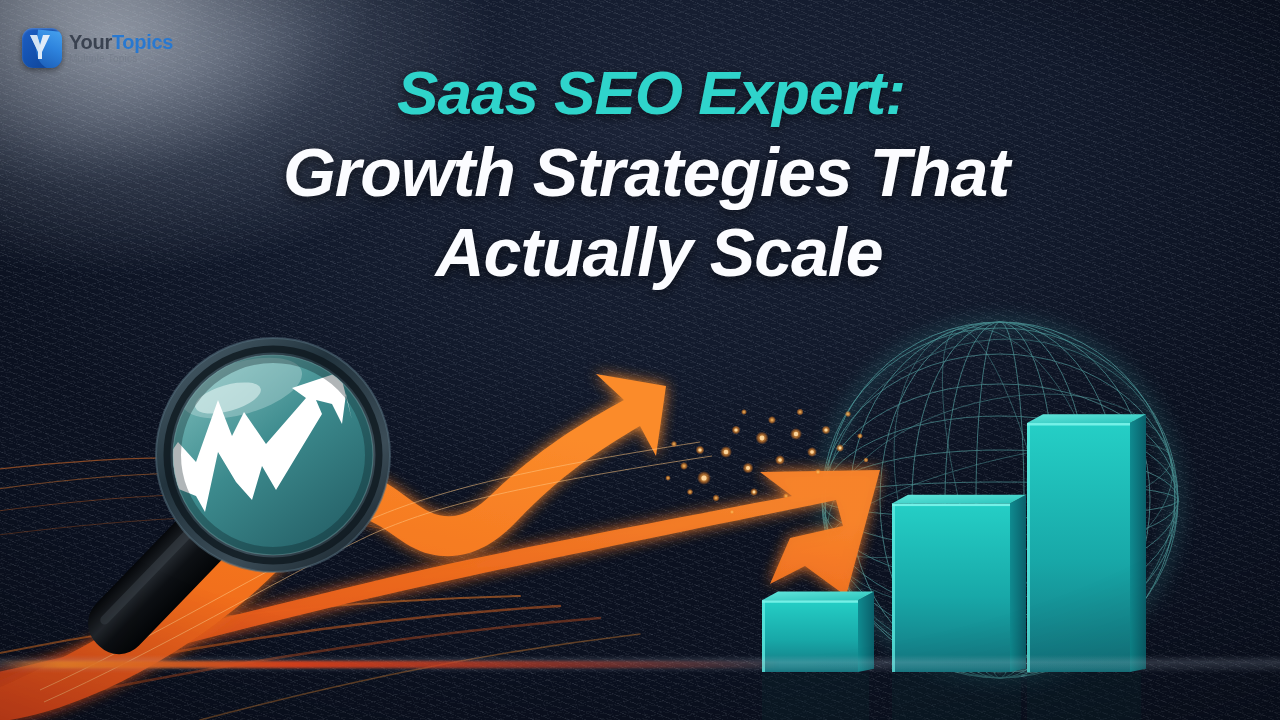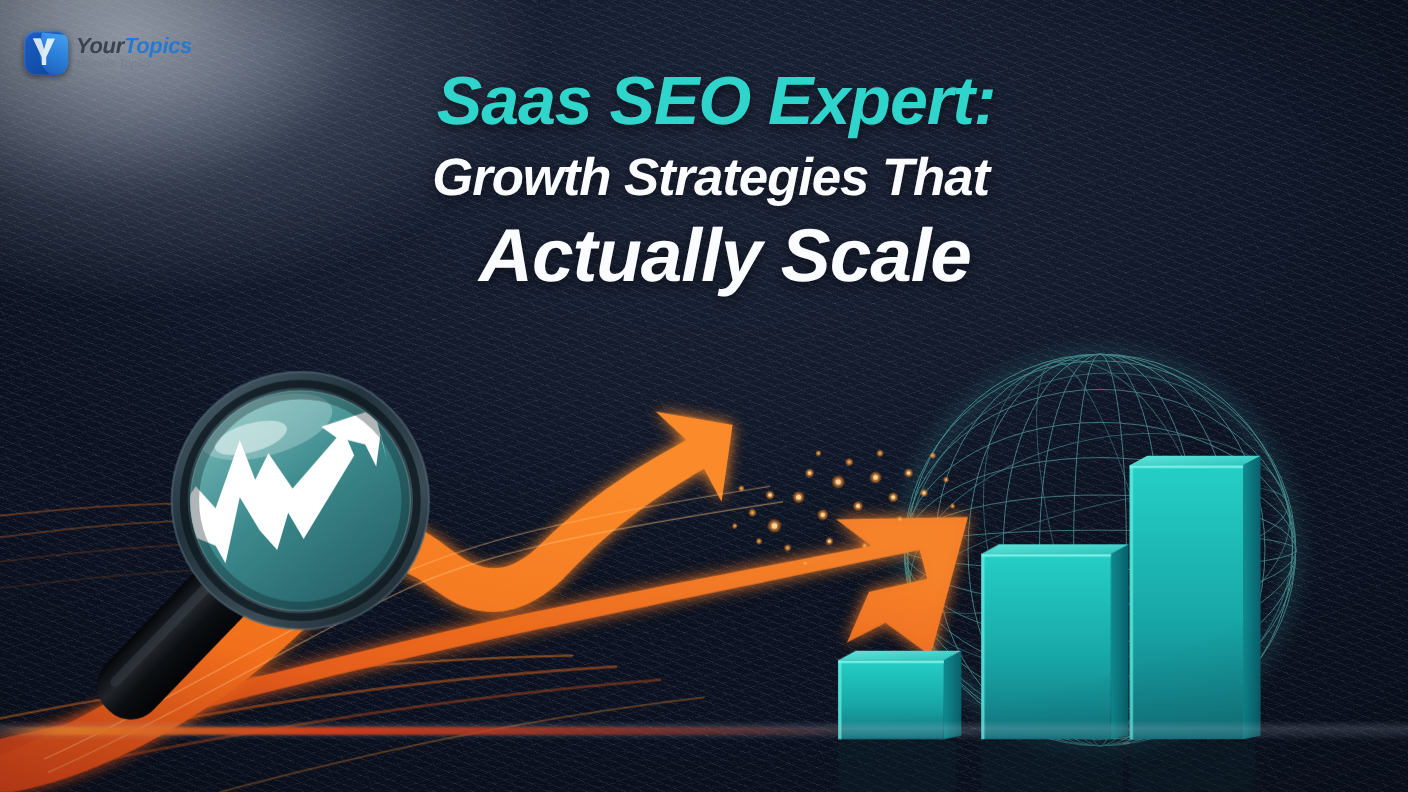--- a/index.html
+++ b/index.html
@@ -41,31 +41,31 @@
 
   
   #logo { position:absolute; left:22px; top:28px; display:flex; align-items:center; gap:7px; }
   .logo-mark { position:relative; width:40px; height:40px; border-radius:11px;
     background:linear-gradient(135deg,#1e5fc4 0%,#1452b0 45%,#0e3f8e 100%);
     box-shadow:0 2px 6px rgba(0,0,0,.45), inset 0 1px 2px rgba(255,255,255,.25); overflow:hidden; }
   .logo-mark .swoosh { position:absolute; right:-4px; top:3px; width:30px; height:38px;
     background:linear-gradient(200deg,#4aa7f2 0%,#2f86e0 45%,#1b5cb5 100%);
     border-radius:0 11px 14px 60%; transform:rotate(6deg); opacity:.95; }
   .logo-mark .ymark { position:absolute; left:7px; top:6px; width:22px; height:26px; }
-  .logo-text { line-height:1;font-style:italic; }
+  .logo-text { line-height:1; }
   .logo-text .l1 { font-size:20px; font-weight:bold; letter-spacing:-.3px; }
   .logo-text .l1 .a { color:#3a4250; }
   .logo-text .l1 .b { color:#2878d0; }
   .logo-text .l2 { font-size:10px; color:#6f7785; opacity:.62; letter-spacing:.2px; margin-top:2px; }
 
   
   #headline { position:absolute; left:12px; right:0; top:62px; text-align:center; }
   #headline .line { font-style:italic; font-weight:bold; letter-spacing:-1px; line-height:1.0; white-space:nowrap; }
   #headline .l1 { font-size:62px; color:#2fd4cb; text-shadow:0 3px 10px rgba(0,0,0,.55); margin-left:10px; }
-  #headline .l2 { font-size:48px; color:#fbfcff; text-shadow:0 3px 12px rgba(0,0,0,.6); margin-top:14px; }
+  #headline .l2 { font-size:68px; color:#fbfcff; text-shadow:0 3px 12px rgba(0,0,0,.6); margin-top:14px; }
   #headline .l3 { font-size:68px; color:#fbfcff; text-shadow:0 3px 12px rgba(0,0,0,.6); margin-top:12px;padding-left:26px; }
   #artwork { position:absolute; left:0; top:0; width:1280px; height:720px; }
 
   
   .floorband { position:absolute; left:0; right:0; top:655px; height:18px;
     background:linear-gradient(180deg, rgba(210,220,235,0.0) 0%, rgba(205,215,232,0.20) 40%, rgba(200,212,230,0.12) 70%, rgba(0,0,0,0) 100%); }
   .redstreak { position:absolute; left:0; width:780px; top:661px; height:7px;
     background:linear-gradient(90deg, rgba(255,150,40,0) 0%, rgba(255,140,40,.85) 8%, rgba(226,66,28,.95) 38%, rgba(196,48,22,.55) 72%, rgba(160,40,20,0) 100%);
     filter:blur(1.1px); }
 </style>

